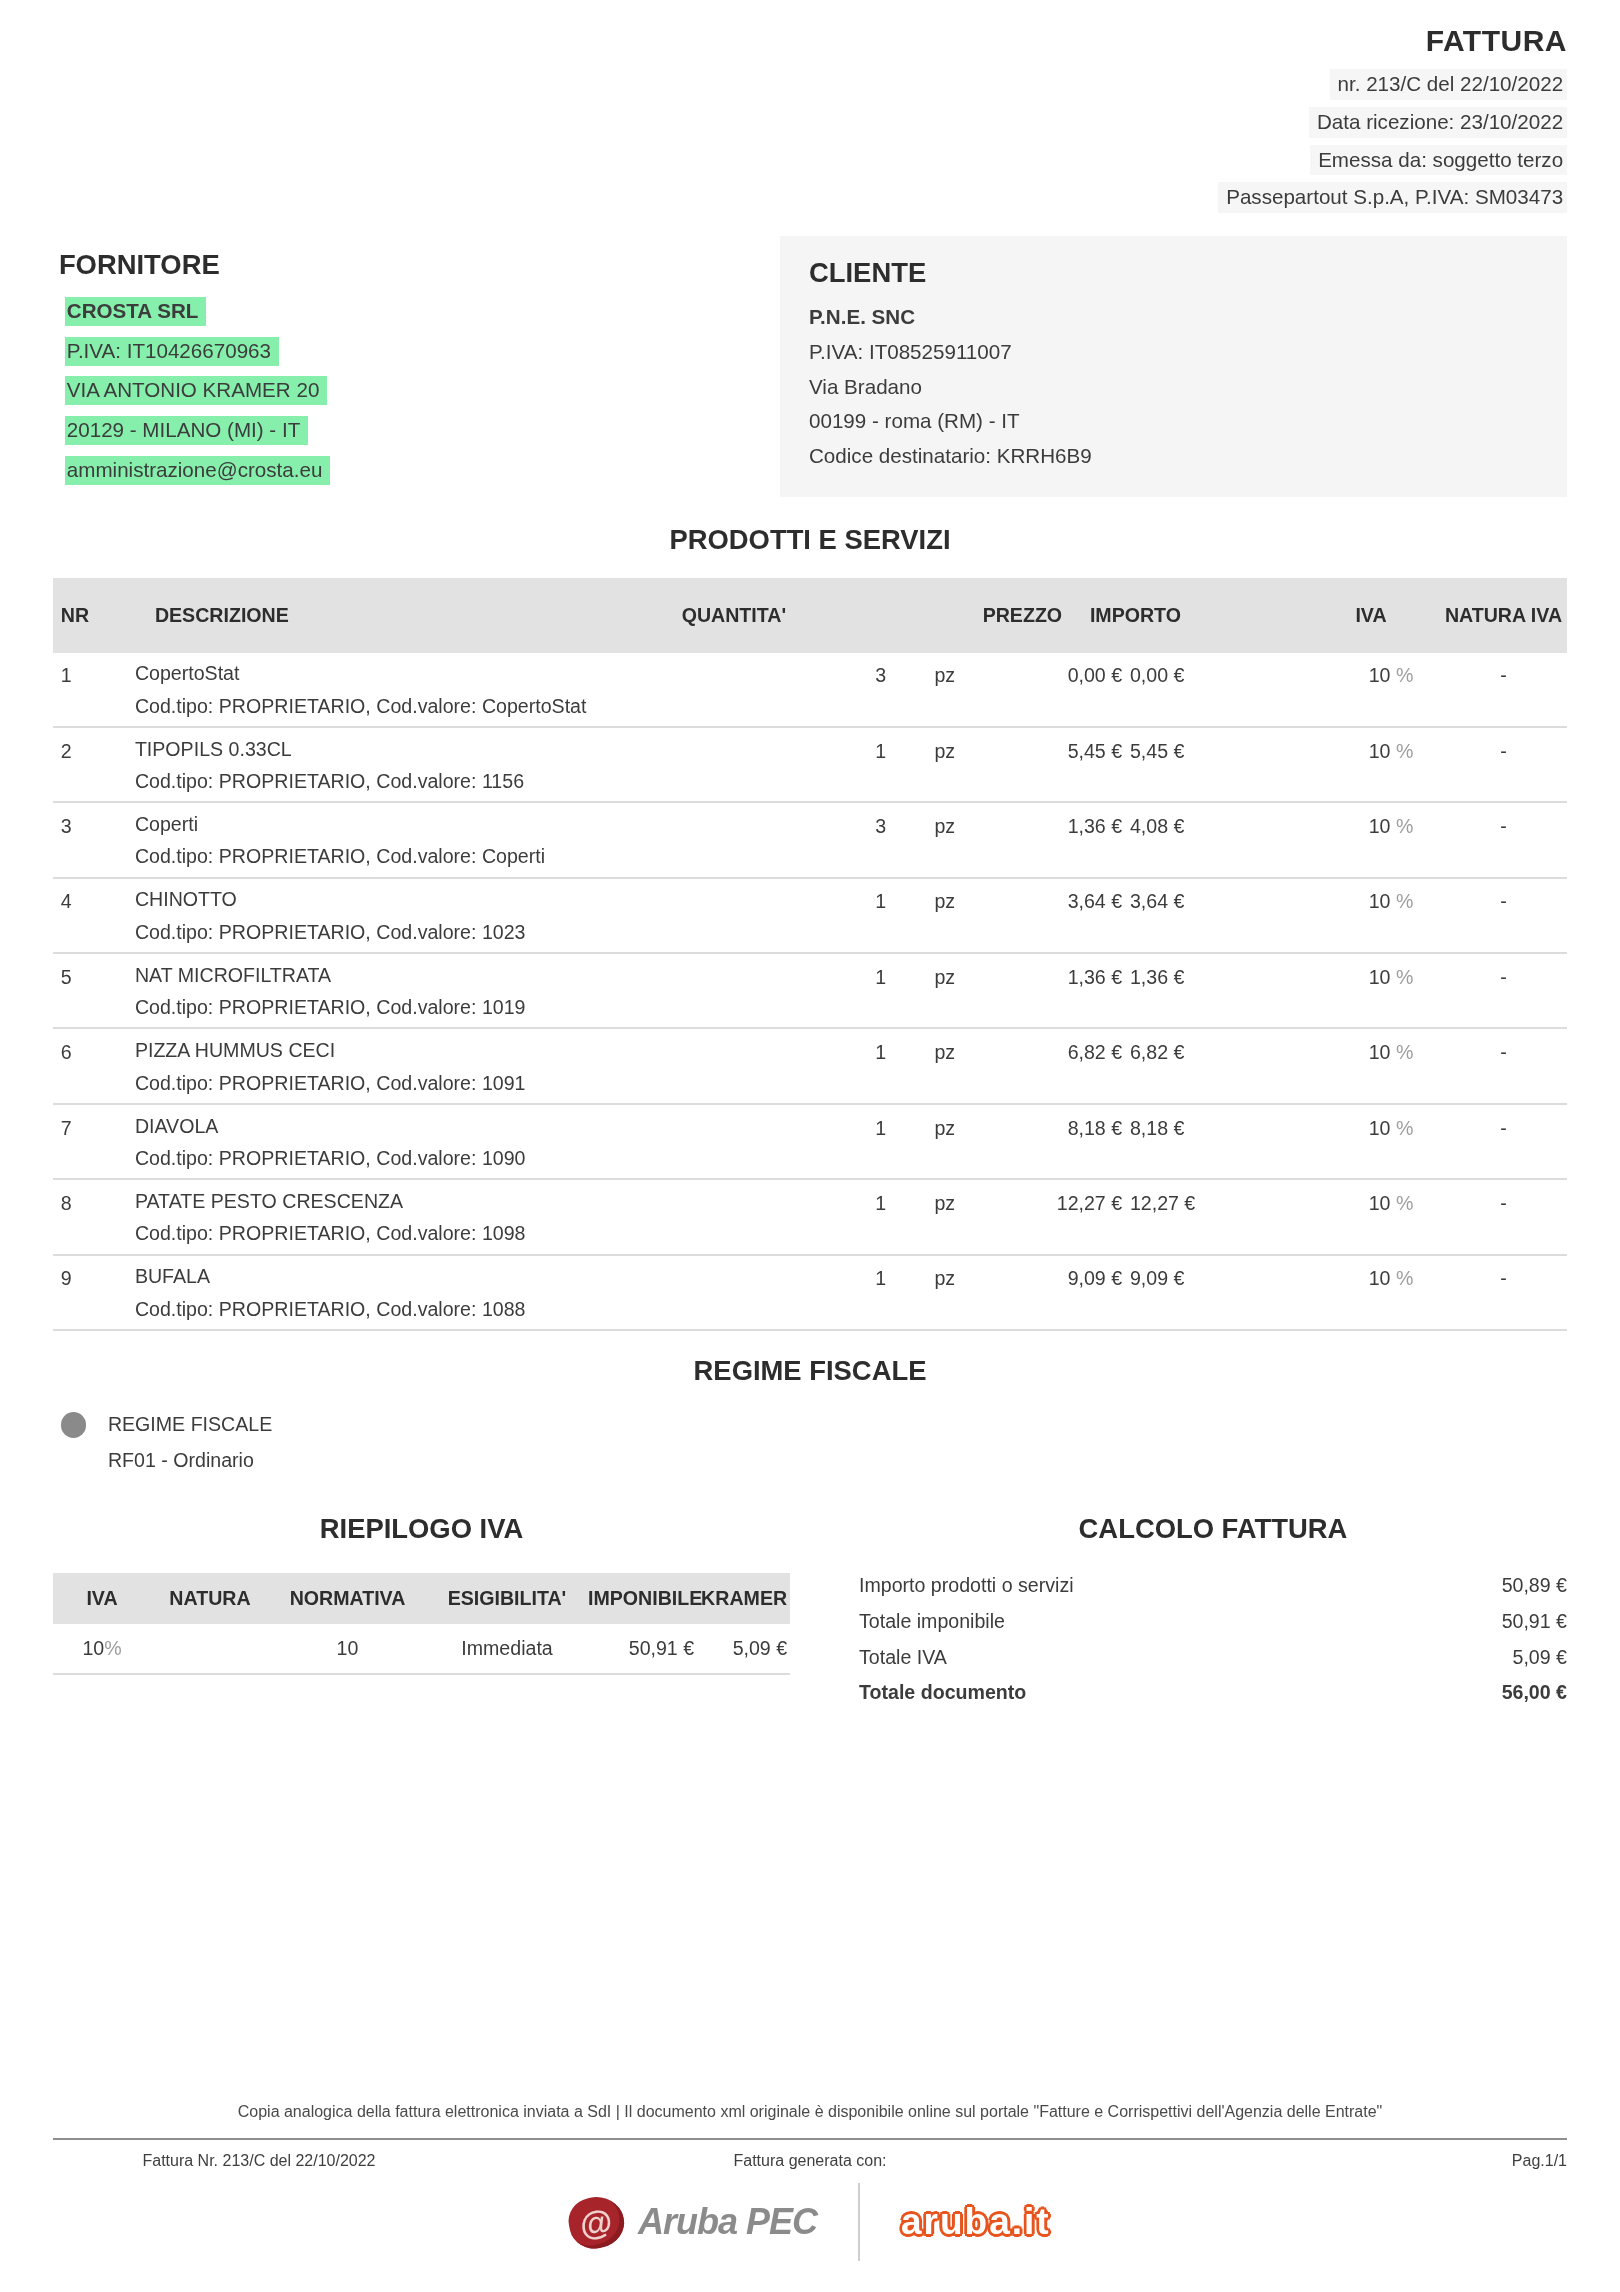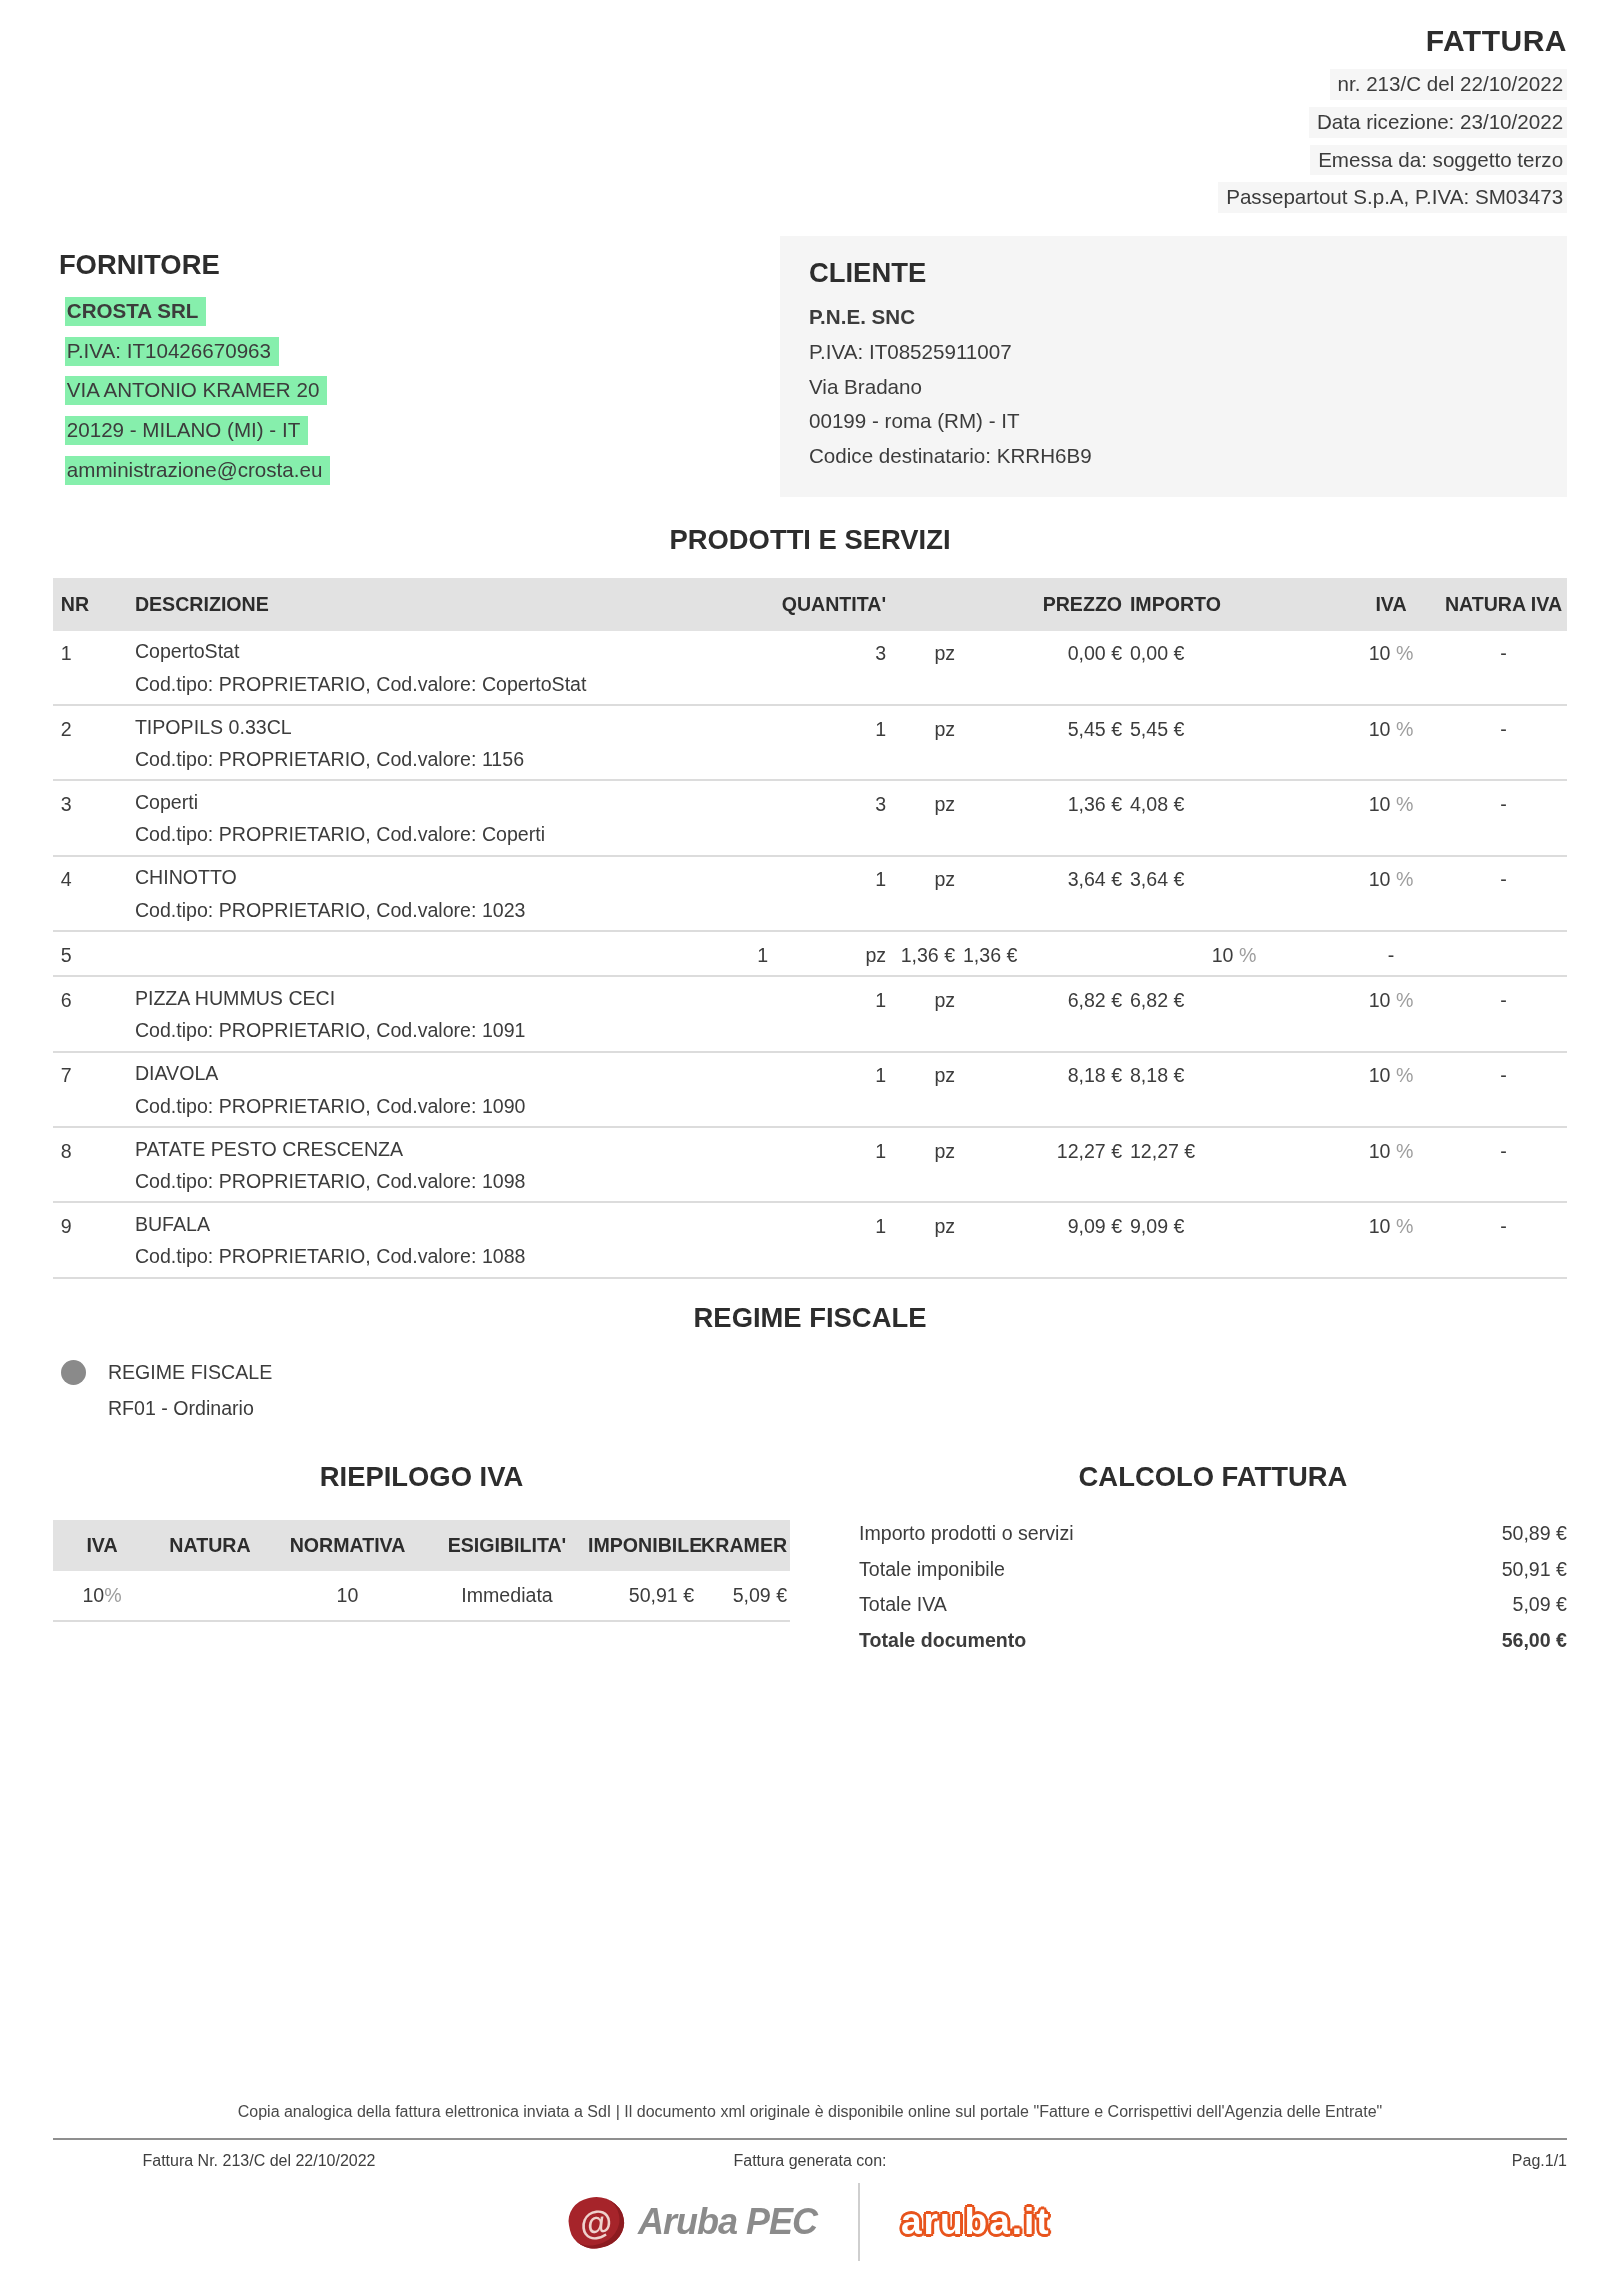--- a/index.html
+++ b/index.html
@@ -29,21 +29,21 @@
   .cliente { flex:1; background:#f5f5f5; padding:21.6px 29px 17.6px 29px; }
 
   
   .section-title { text-align:center; font-size:27.4px; font-weight:bold; color:#2d2d2d; }
 
   
   .products { margin-top:27.4px; }
   .ptable { margin-top:21.6px; }
   .phead, .prow { display:grid; grid-template-columns:78px 1fr 118px 69px 167px 216px 98px 127px; align-items:center; }
   .phead {
-    background:#e2e2e2; height:53px; font-weight:bold; font-size:19.6px; color:#2d2d2d;
+    background:#e2e2e2; height:75px; font-weight:bold; font-size:19.6px; color:#2d2d2d;gap:20px;
   }
   .phead > div, .prow > div { padding:0 3.9px; }
   .col-nr { padding-left:7.8px !important; }
   .col-qty { text-align:right; }
   .col-unit { text-align:right; padding-left:13.7px !important; }
   .col-prezzo { text-align:right; }
   .col-importo { }
   .col-iva { text-align:center; }
   .col-natura { text-align:center; }
   .prow { font-size:19.6px; border-bottom:2px solid #dcdcdc; padding:9.8px 0 7.8px 0; align-items:start; }
@@ -196,20 +196,24 @@
         <div class="col-qty">1</div>
         <div class="col-unit">pz</div>
         <div class="col-prezzo">3,64 €</div>
         <div class="col-importo">3,64 €</div>
         <div class="col-iva"><span>10</span> <span class="pct">%</span></div>
         <div class="col-natura">-</div>
       </div>
 
       <div class="prow">
         <div class="col-nr">5</div>
+        <div>
+          <div class="pname">NAT MICROFILTRATA</div>
+          <div class="pcode">Cod.tipo: PROPRIETARIO, Cod.valore: 1019</div>
+        </div>
         <div class="col-qty">1</div>
         <div class="col-unit">pz</div>
         <div class="col-prezzo">1,36 €</div>
         <div class="col-importo">1,36 €</div>
         <div class="col-iva"><span>10</span> <span class="pct">%</span></div>
         <div class="col-natura">-</div>
       </div>
 
       <div class="prow">
         <div class="col-nr">6</div>

